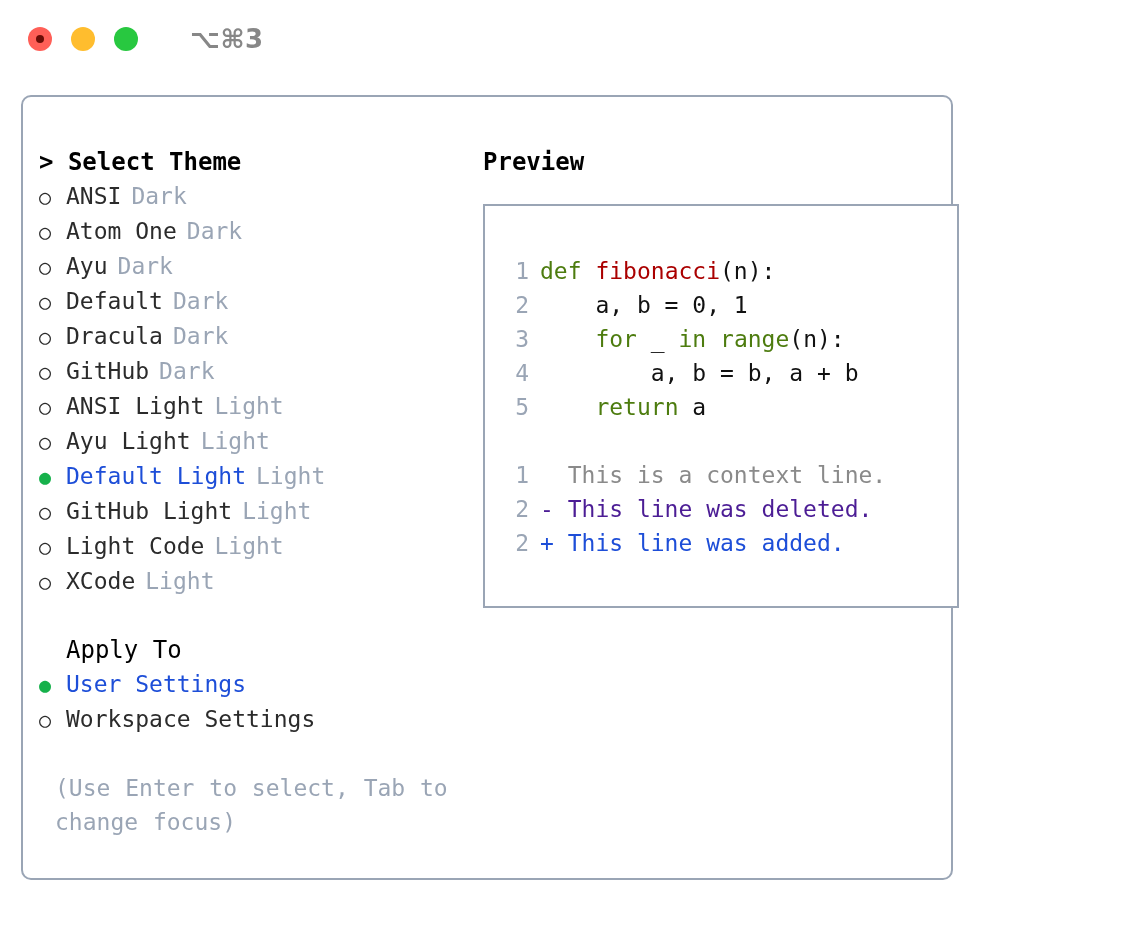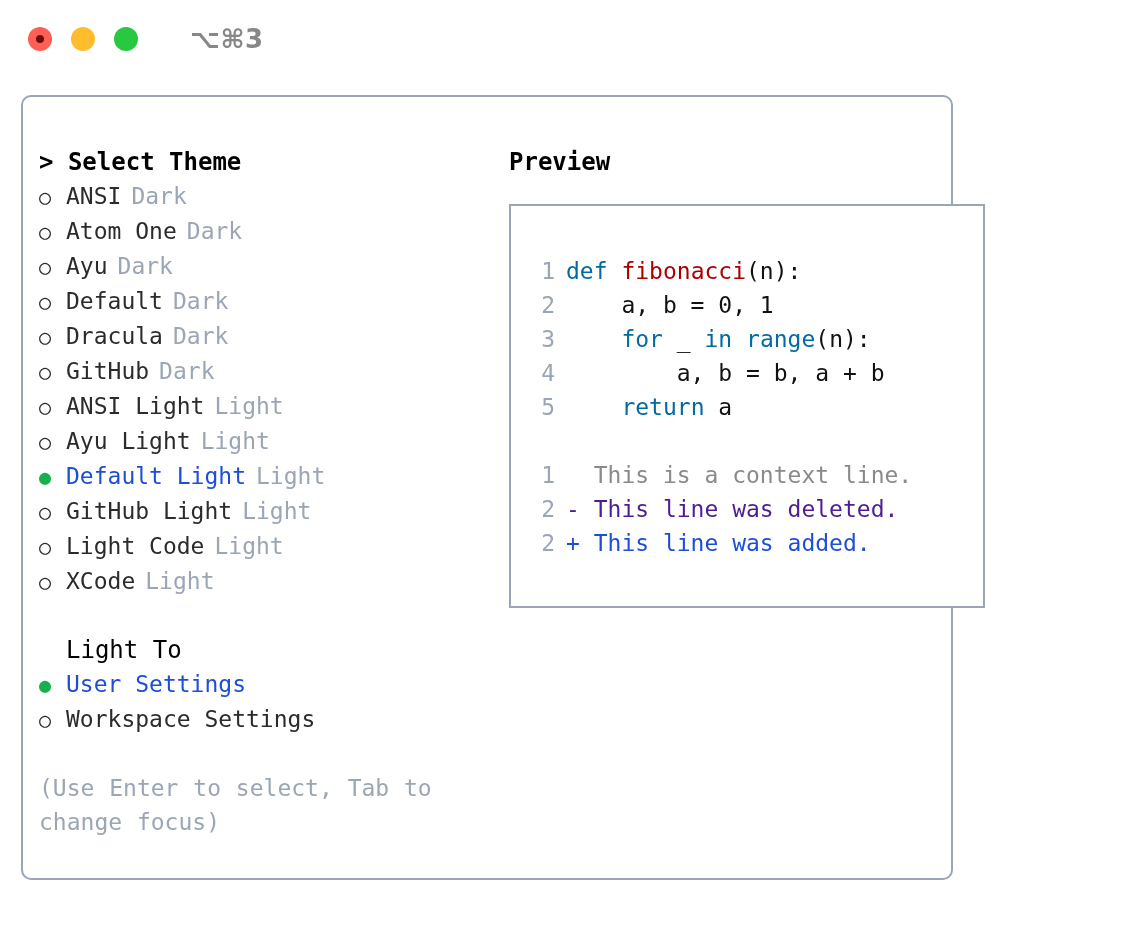--- a/index.html
+++ b/index.html
@@ -134,26 +134,27 @@
   .spacer-sm { height: 34px; }
   .spacer-md { height: 34px; }
 
   .hint {
     font-size: 23px;
     line-height: 34px;
     color: #9aa5b5;
     width: 400px;
     white-space: normal;
     word-spacing: 1px;
+    margin-left: 16px;
   }
 
   
   .right-col {
     position: absolute;
-    left: 486px;
+    left: 460px;
     top: 48px;
     width: 490px;
   }
   .preview-title {
     font-size: 24px;
     font-weight: bold;
     color: #000000;
     line-height: 34px;
   }
   .preview-box {
@@ -179,21 +180,21 @@
   }
   .lineno {
     width: 30px;
     flex: 0 0 30px;
     text-align: right;
     color: #9aa5b5;
     padding-right: 11px;
   }
   .code-text { white-space: pre; color: #111111; }
 
-  .tok-kw  { color: #0369a1; }
+  .tok-kw  { color: #4d7c0f; }
   .tok-fn  { color: #aa0000; }
   .tok-pl  { color: #111111; }
   .tok-ctx { color: #8a8a8a; margin-top: 44px; }
   .tok-del { color: #4c1d95; }
   .tok-add { color: #1d4ed8; }
 
   .code-gap { height: 34px; }
 </style>
 </head>
 <body>
@@ -226,21 +227,21 @@
             <li class="opt"><span class="marker">○</span><span class="opt-label">ANSI Light</span><span class="opt-tag">Light</span></li>
             <li class="opt"><span class="marker">○</span><span class="opt-label">Ayu Light</span><span class="opt-tag">Light</span></li>
             <li class="opt selected"><span class="marker">●</span><span class="opt-label">Default Light</span><span class="opt-tag">Light</span></li>
             <li class="opt"><span class="marker">○</span><span class="opt-label">GitHub Light</span><span class="opt-tag">Light</span></li>
             <li class="opt"><span class="marker">○</span><span class="opt-label">Light Code</span><span class="opt-tag">Light</span></li>
             <li class="opt"><span class="marker">○</span><span class="opt-label">XCode</span><span class="opt-tag">Light</span></li>
           </ul>
 
         <div class="spacer-sm"></div>
 
-        <div class="section-header plain">Light To</div>
+        <div class="section-header plain">Apply To</div>
 
         <ul class="opt-list" id="apply-list">
             <li class="opt selected"><span class="marker">●</span><span class="opt-label">User Settings</span></li>
             <li class="opt"><span class="marker">○</span><span class="opt-label">Workspace Settings</span></li>
           </ul>
 
         <div class="spacer-md"></div>
 
         <div class="hint">(Use Enter to select, Tab to change focus)</div>
       </div>

